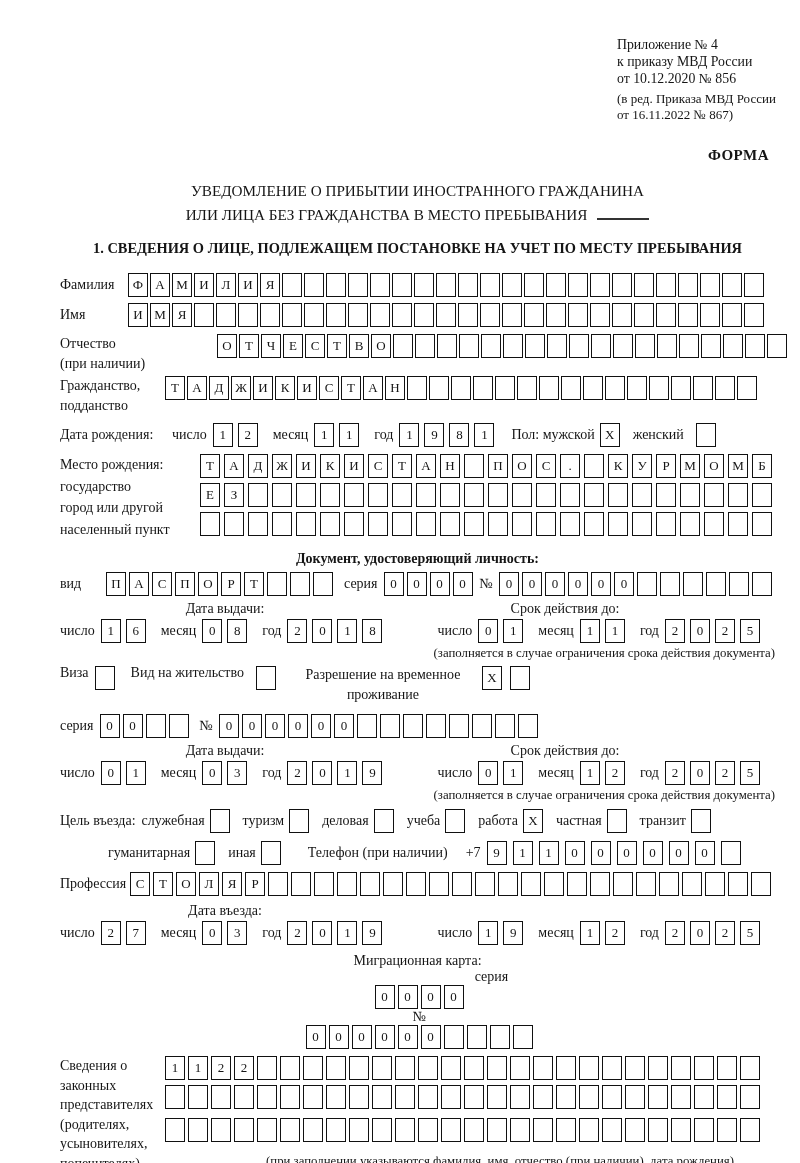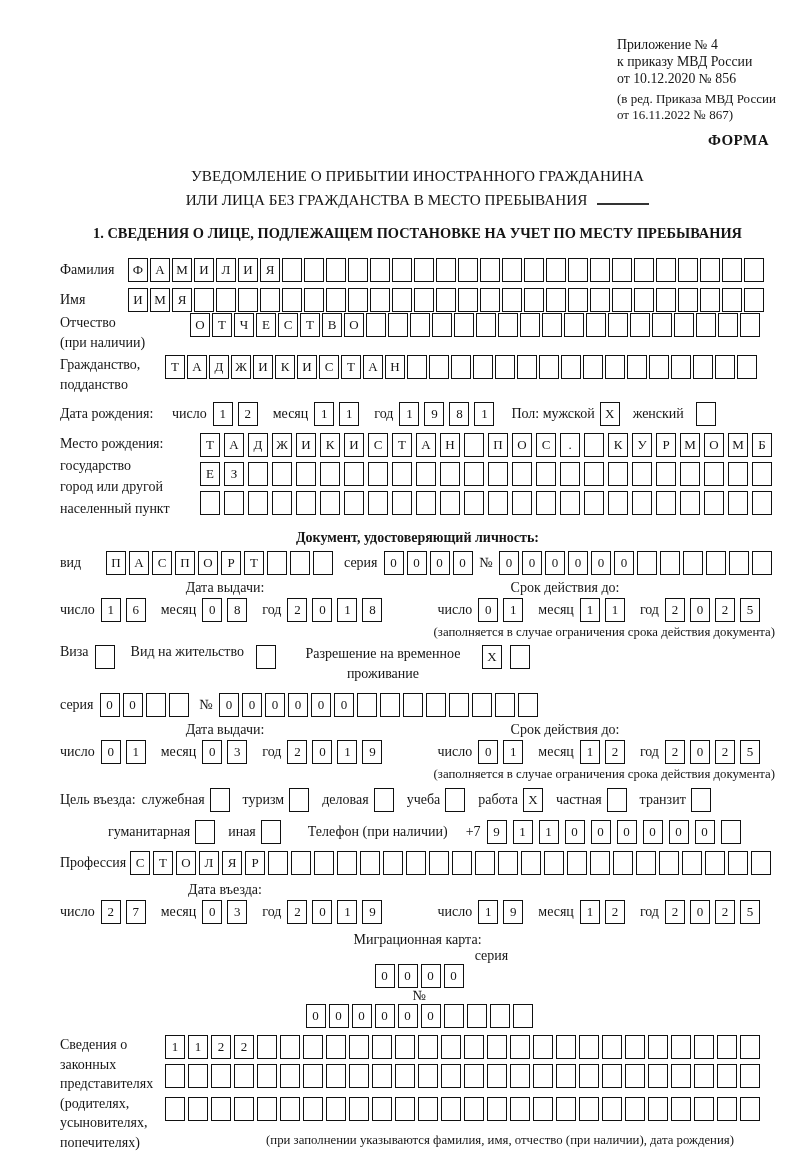--- a/index.html
+++ b/index.html
@@ -5,21 +5,21 @@
   html,body{margin:0;padding:0;background:#fff;}
   .page{
     position:relative; width:800px; height:1163px; box-sizing:border-box;
     padding:36px 25px 0 60px; background:#fff; overflow:hidden;
     font-family:"Liberation Serif","DejaVu Serif",serif; color:#151515;
   }
   
   .annex{margin-left:557px; font-size:13.8px; line-height:17px; white-space:nowrap;}
   .annex-note{font-size:13px; line-height:16px;}
   .annex .gap{margin-top:4px;}
-  .forma{margin-top:9px; text-align:right; font-weight:bold; font-size:15px; letter-spacing:.5px; padding-right:6px;}
+  .forma{margin-top:24px; text-align:right; font-weight:bold; font-size:15px; letter-spacing:.5px; padding-right:6px;}
   .title{margin-top:15px; text-align:center; font-weight:normal; font-size:15.2px; line-height:24px;}
   .blank-line{display:inline-block; width:52px; border-bottom:2px solid #333; margin-left:10px;}
   .sec1{margin-top:13px; text-align:center; font-weight:bold; font-size:14.4px;}
   .note{font-size:12.8px;}
   .note.right{text-align:right;}
   .doc-heading{margin-top:6px; text-align:center; font-weight:bold; font-size:14px;}
   .intro{font-size:14px; line-height:22px; margin-top:5px;}
   
   .row{display:flex; align-items:center; min-height:26px;}
   .row.top{align-items:flex-start;}
@@ -148,21 +148,21 @@
         <span class="cell"></span>
         <span class="cell"></span>
         <span class="cell"></span>
         <span class="cell"></span>
         <span class="cell"></span>
         <span class="cell"></span>
         <span class="cell"></span>
       </span>
   </div>
 
-  <div class="row top" style="">
+  <div class="row top" style="margin-top:6px;gap:27px;">
     <span class="flabel two w130">
       <span>Отчество</span><br>
       <span>(при наличии)</span>
     </span>
     <span class="cells">
         <span class="cell">О</span>
         <span class="cell">Т</span>
         <span class="cell">Ч</span>
         <span class="cell">Е</span>
         <span class="cell">С</span>

